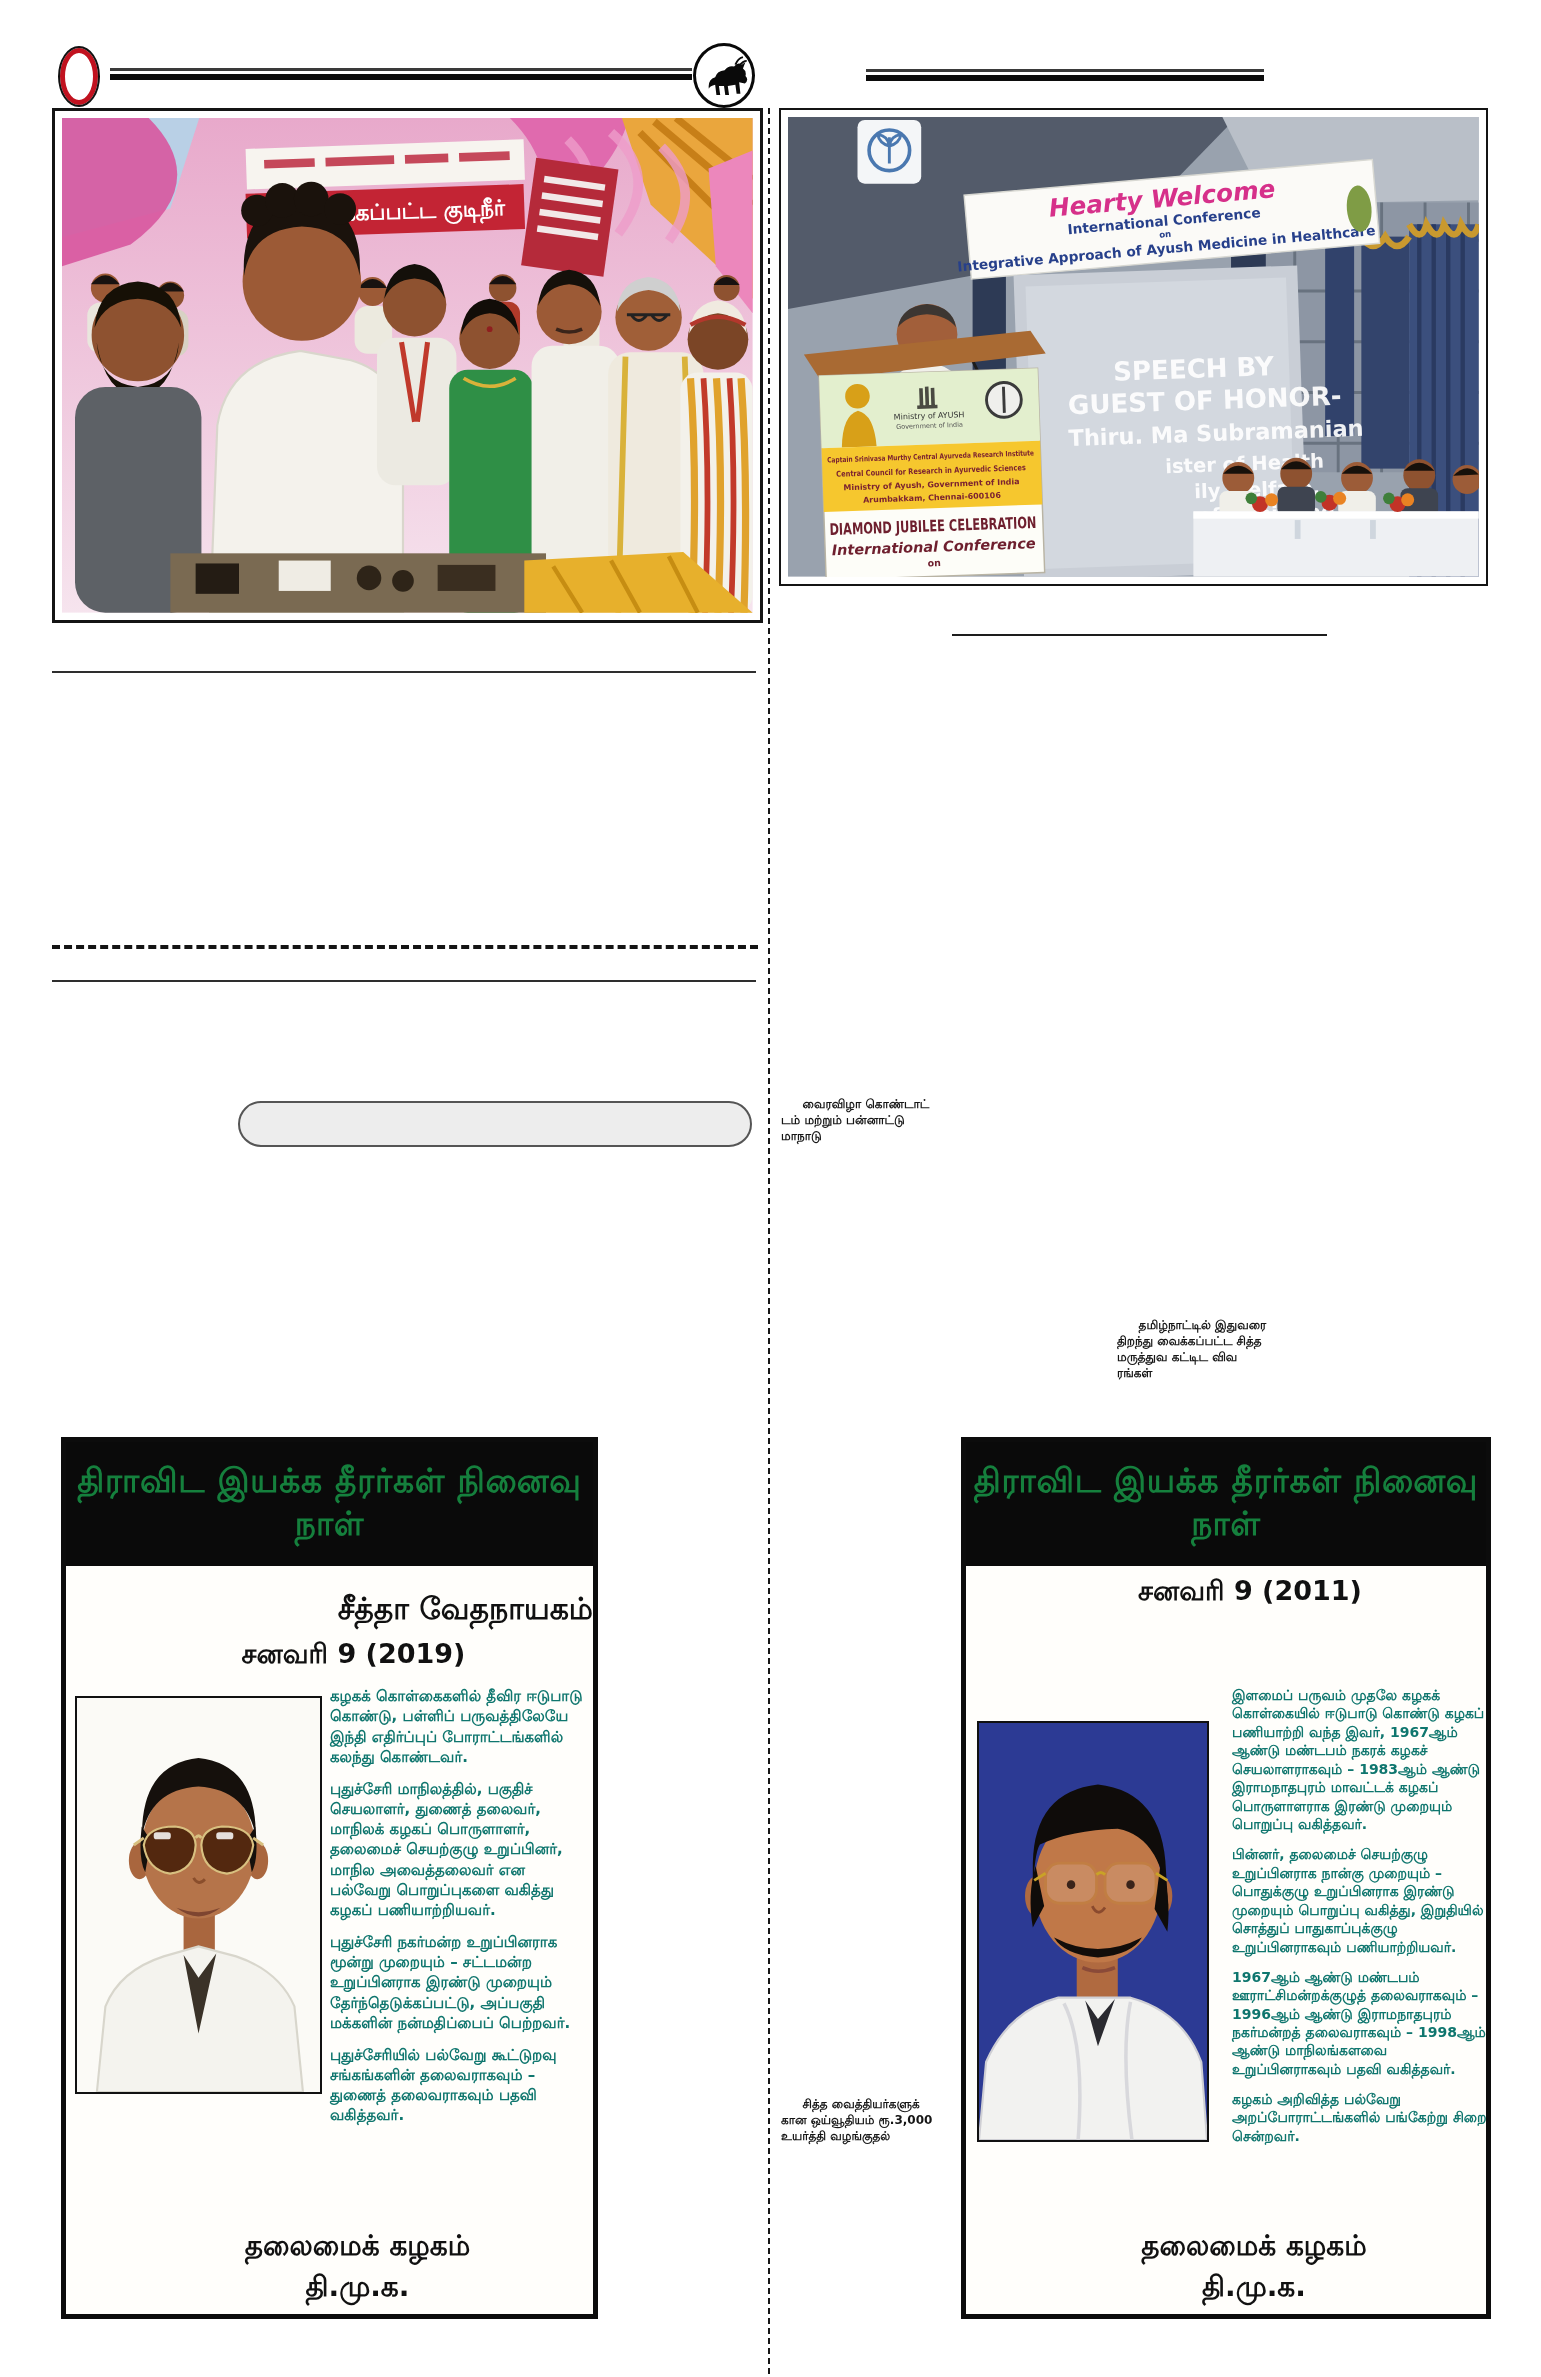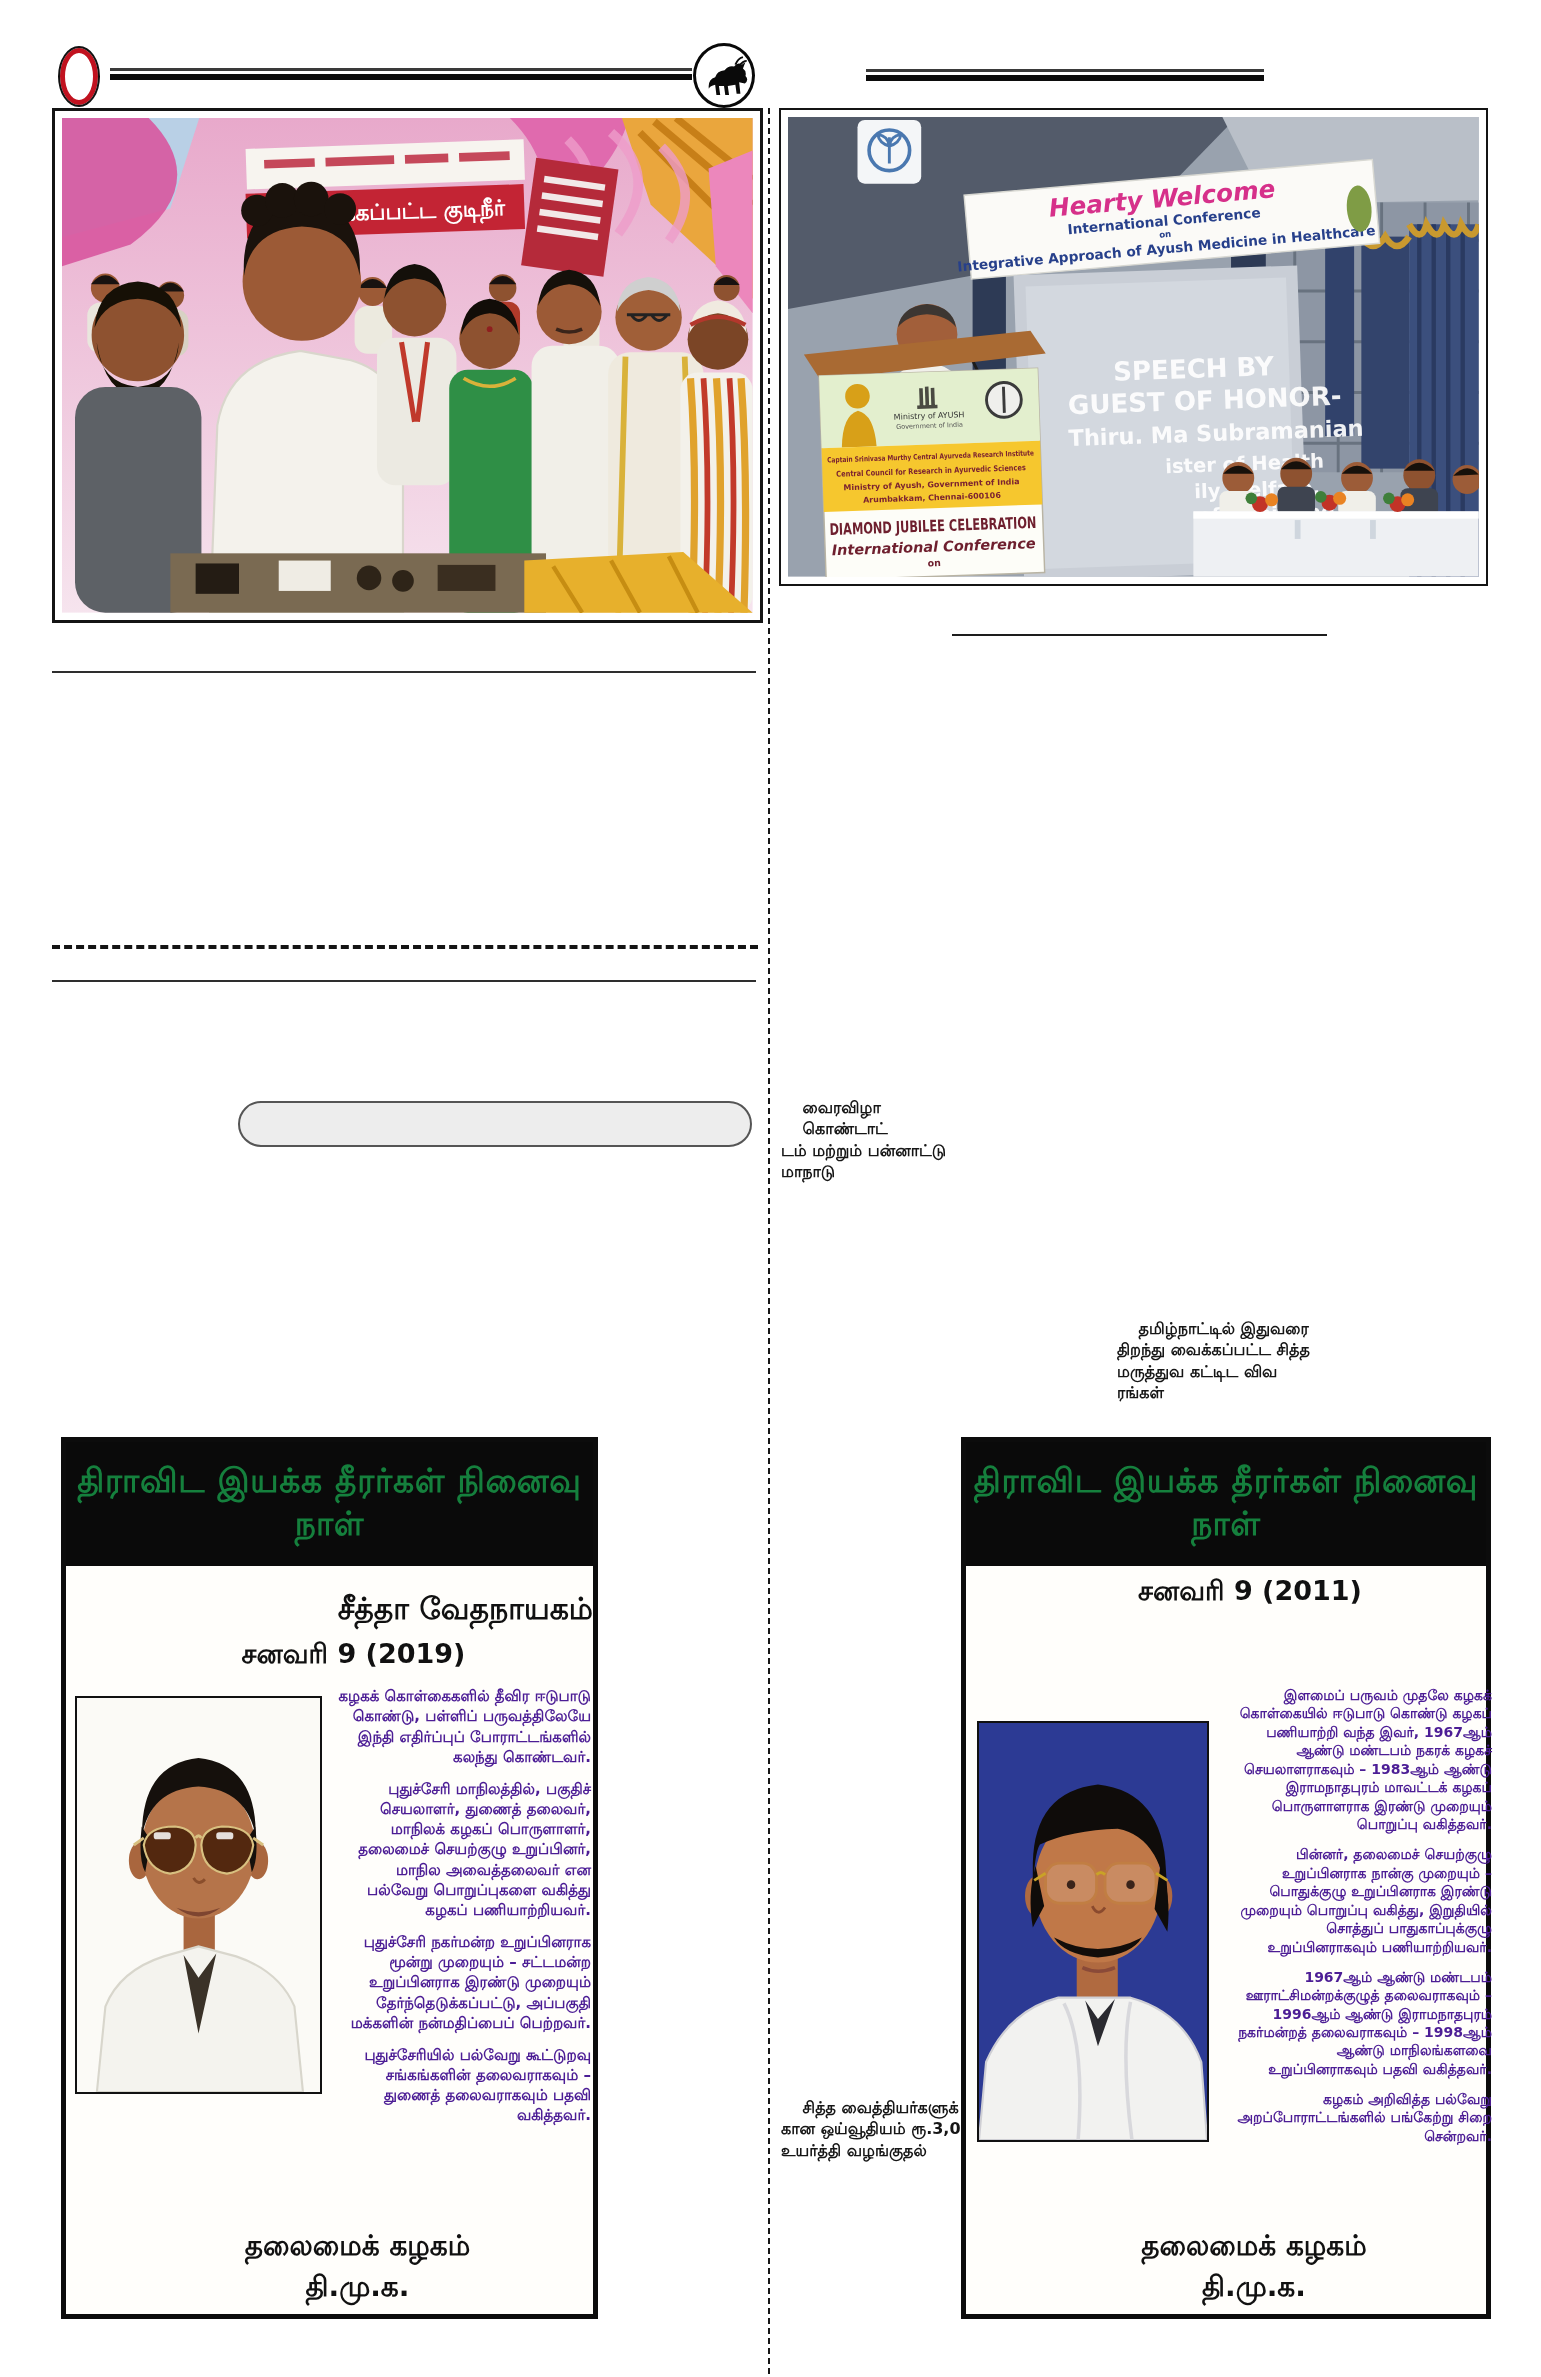--- a/index.html
+++ b/index.html
@@ -26,40 +26,40 @@
   .v-divider{position:absolute;left:768px;top:108px;height:2266px;width:0;border-left:2.9px dashed #161616;}
   .thinline{position:absolute;border-top:2.2px solid #2e2e2e;}
   .ln-a{left:52px;top:671px;width:704px;}
   .ln-c{left:52px;top:980px;width:704px;}
   .ln-d{left:952px;top:634px;width:375px;border-top-color:#1d1d1d;}
   .dashline{position:absolute;left:52px;top:945px;width:706px;border-top:4.3px dashed #141414;}
   .pill{position:absolute;left:238px;top:1101px;width:514px;height:46px;border-radius:23px;
         background:#ededed;border:2.2px solid #555;}
 
   
-  .caption{position:absolute;font-weight:bold;font-size:16px;line-height:1.33;color:#161616;}
+  .caption{position:absolute;font-weight:bold;font-size:12px;line-height:1.33;color:#161616;}
   .caption .ind{padding-left:21.6px;}
   .cap-1{left:781px;top:1097px;width:172px;}
   .cap-2{left:1117px;top:1318px;width:220px;}
   .cap-3{left:781px;top:2097px;width:211px;}
 
   
   .membox{position:absolute;background:#fffefb;border:5px solid #0c0c0c;}
   .mb-left{left:61px;top:1437px;width:537px;height:882px;}
   .mb-right{left:961px;top:1437px;width:530px;height:882px;}
   .mb-band{width:100%;height:124px;background:#0a0a0a;color:#15803d;display:flex;align-items:center;
         justify-content:center;font-size:33px;font-weight:bold;font-family:"DejaVu Serif","DejaVu Sans",serif;
         letter-spacing:0.7px;text-align:center;}
   .mb-name{margin-top:24.5px;text-align:right;font-size:30px;font-weight:bold;}
   .mb-date{margin-top:8.7px;text-align:center;font-size:27px;font-weight:bold;padding-left:48px;}
   .portrait{position:absolute;border:2.9px solid #111;background:#fff;}
   .pt-left{left:9.4px;top:254px;width:247px;height:398px;}
   .pt-right{left:10.8px;top:279px;width:232px;height:421px;}
   .portrait svg{display:block;width:100%;height:100%;}
-  .mb-body{position:absolute;text-align:right;font-weight:bold;color:#4c1d95;}
+  .mb-body{position:absolute;text-align:left;font-weight:bold;color:#0f766e;}
   .body-left{left:264px;top:244px;width:261px;font-size:15px;line-height:1.35;}
   .body-right{left:266px;top:244px;width:260px;font-size:14px;line-height:1.32;}
   .mb-body p{margin:0 0 11.5px 0;}
   .mb-footer{position:absolute;left:0;top:784px;width:100%;text-align:center;font-weight:bold;
         font-size:28px;line-height:1.45;margin-left:28px;}
 </style>
 </head>
 <body>
 
 <div id="page">

